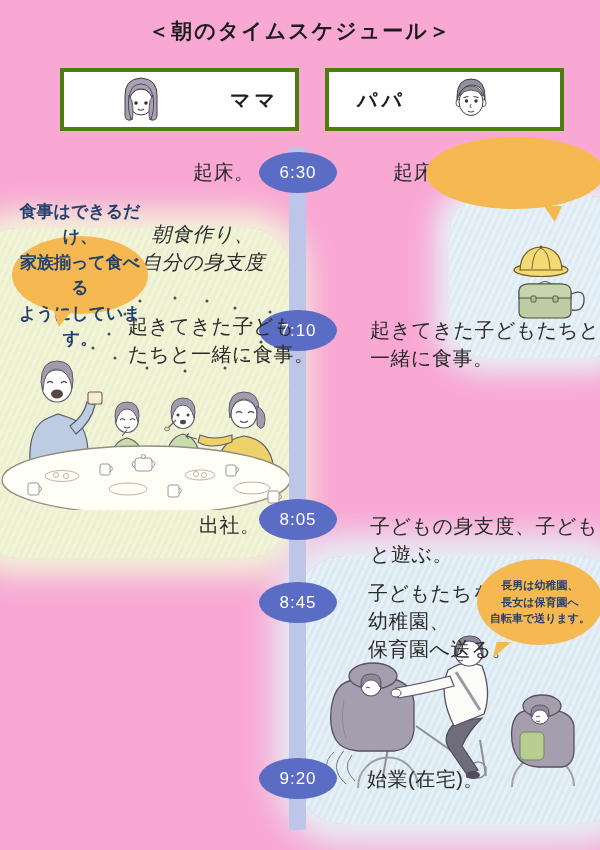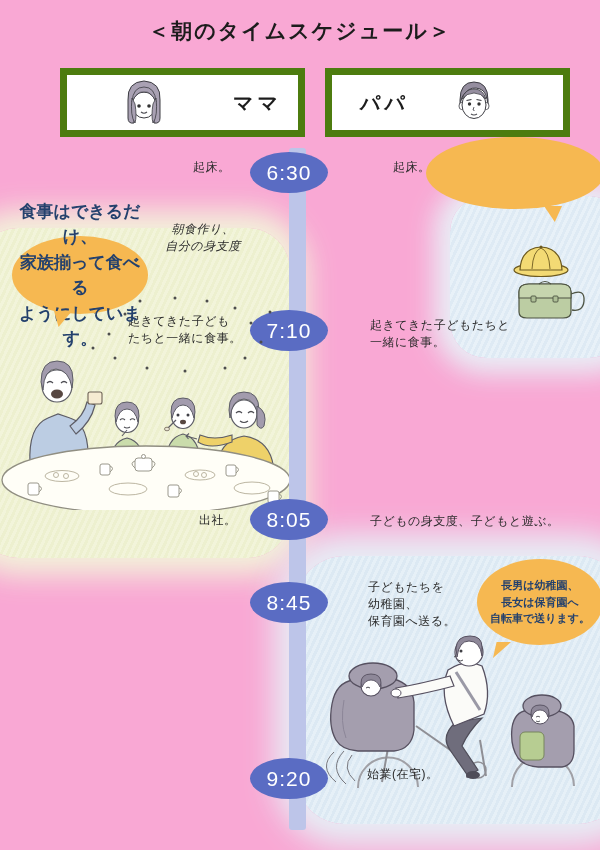--- a/index.html
+++ b/index.html
@@ -24,47 +24,47 @@
     left:296px; top:556px; width:330px; height:268px; border-radius:48px;
     background:repeating-linear-gradient(115deg,#e6f0f7 0 3px,#dce9f3 3px 6px);
     box-shadow:0 0 30px 22px rgba(230,240,247,.95);
   }
   .title {
     position:absolute; left:0; right:0; top:17px; text-align:center;
     font-size:21px; font-weight:bold; letter-spacing:2px; color:#1c1c1c;
   }
   .header-box {
     position:absolute; top:68px; width:231px; height:55px;
-    background:#fff; border:7px solid #4d7c0f;
+    background:#fff; border:4px solid #4d7c0f;
   }
   .header-box.mama { left:60px; }
   .header-box.papa { left:325px; }
   .header-label {
     position:absolute; top:50%; transform:translateY(-50%);
     font-size:20px; font-weight:bold; letter-spacing:4px; color:#1c1c1c;
   }
   .mama .header-label { left:166px; }
   .papa .header-label { left:28px; }
   .avatar { position:absolute; top:3px; }
   .mama .avatar { left:56px; width:42px; height:49px; }
   .papa .avatar { left:120px; width:44px; height:50px; }
   .tl-bar {
     position:absolute; left:289px; top:148px; width:17px; height:682px;
     background:#bdc5e9; border-radius:3px;
   }
   .tl-badge {
-    position:absolute; left:250px; width:78px; height:41px;
+    position:absolute; left:259px; width:78px; height:41px;
     background:#5a6cc3; border-radius:50%;
-    color:#ffffff; font-size:21px; letter-spacing:1px;
+    color:#ffffff; font-size:17px; letter-spacing:1px;
     display:flex; align-items:center; justify-content:center;
   }
   .b-630 { top:152px; } .b-710 { top:310px; } .b-800 { top:499px; }
   .b-845 { top:582px; } .b-920 { top:758px; }
   .txt {
-    position:absolute; font-size:12px; line-height:1.38;
+    position:absolute; font-size:20px; line-height:1.38;
     white-space:pre-line; letter-spacing:.5px; color:#2b2b2b;
   }
   .m-wake  { left:193px; top:159px; }
   .m-prep  { left:128px; top:221px; width:150px; text-align:center;font-style:italic; }
   .m-eat   { left:128px; top:313px; }
   .m-leave { left:199px; top:512px; }
   .p-wake  { left:393px; top:159px; }
   .p-tasks { left:370px; top:220px; line-height:1.4; }
   .p-eat   { left:370px; top:317px; }
   .p-play  { left:370px; top:513px; }

